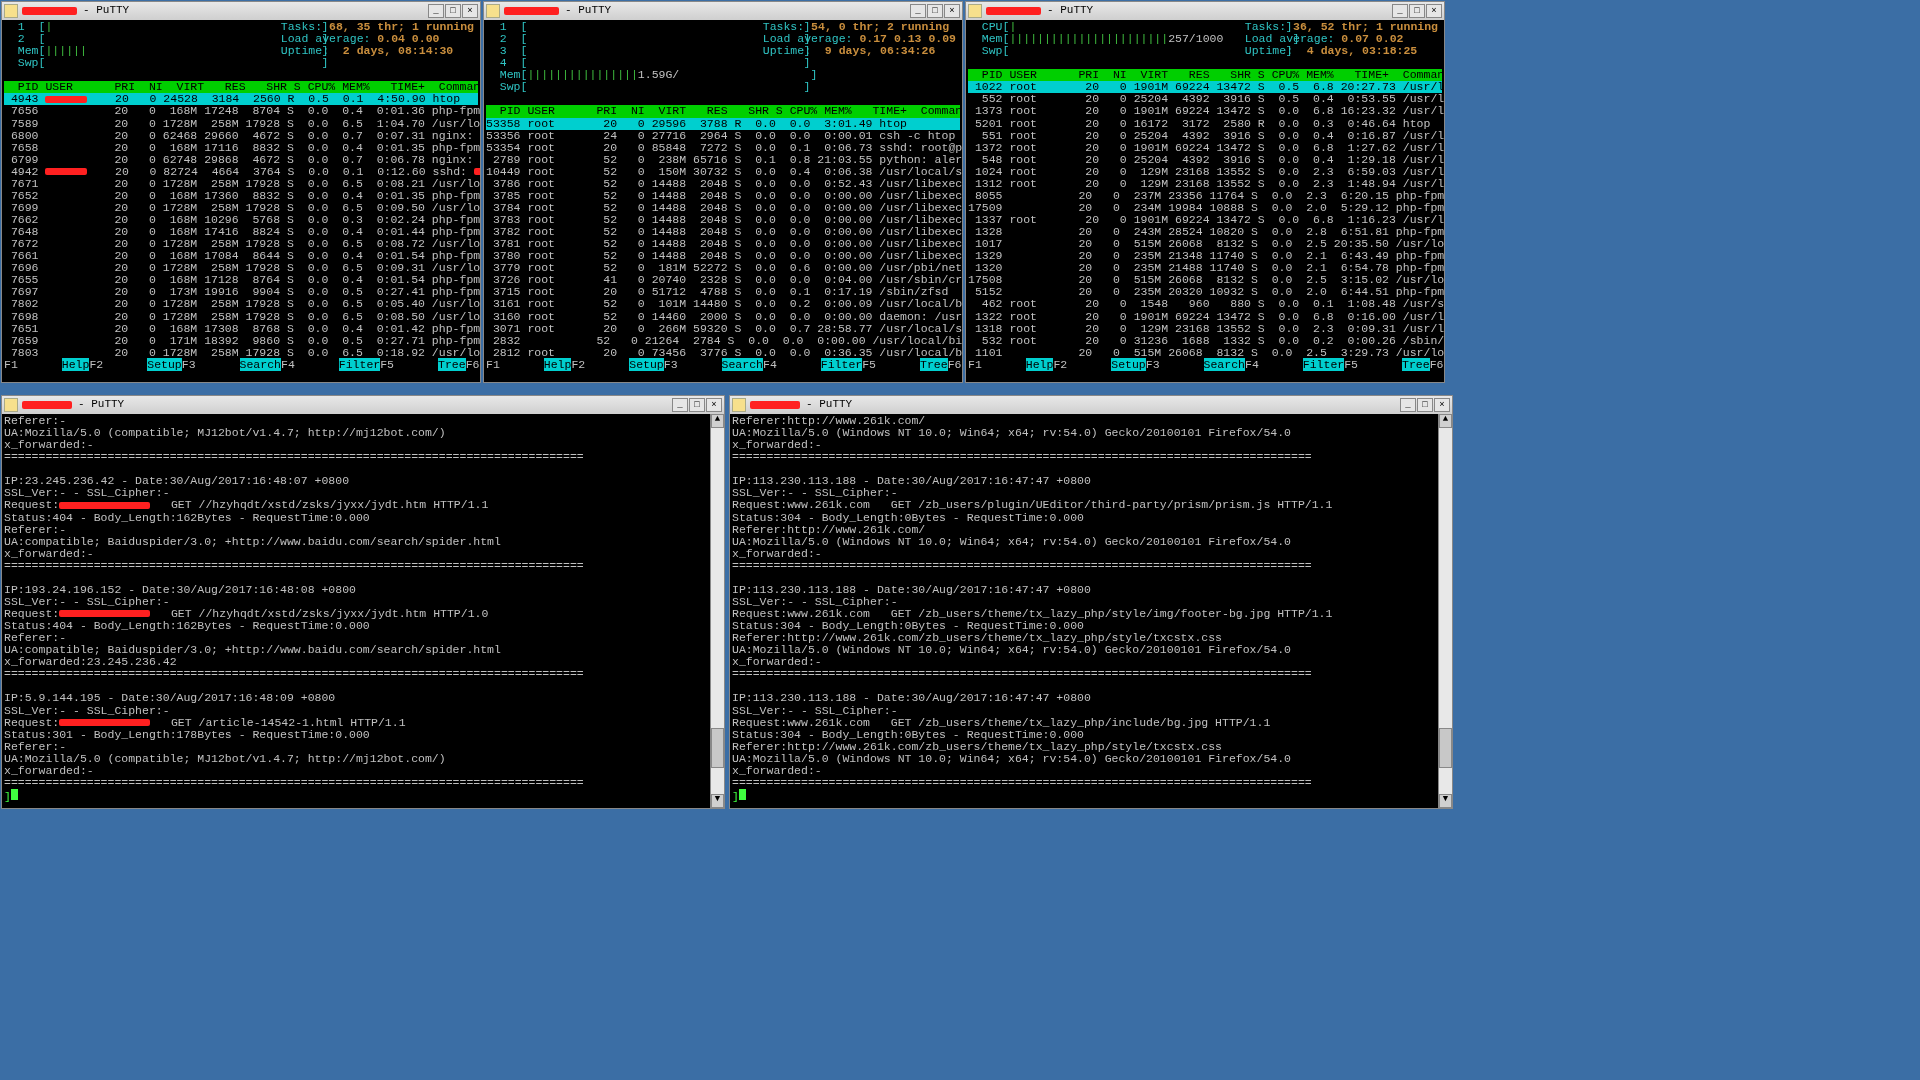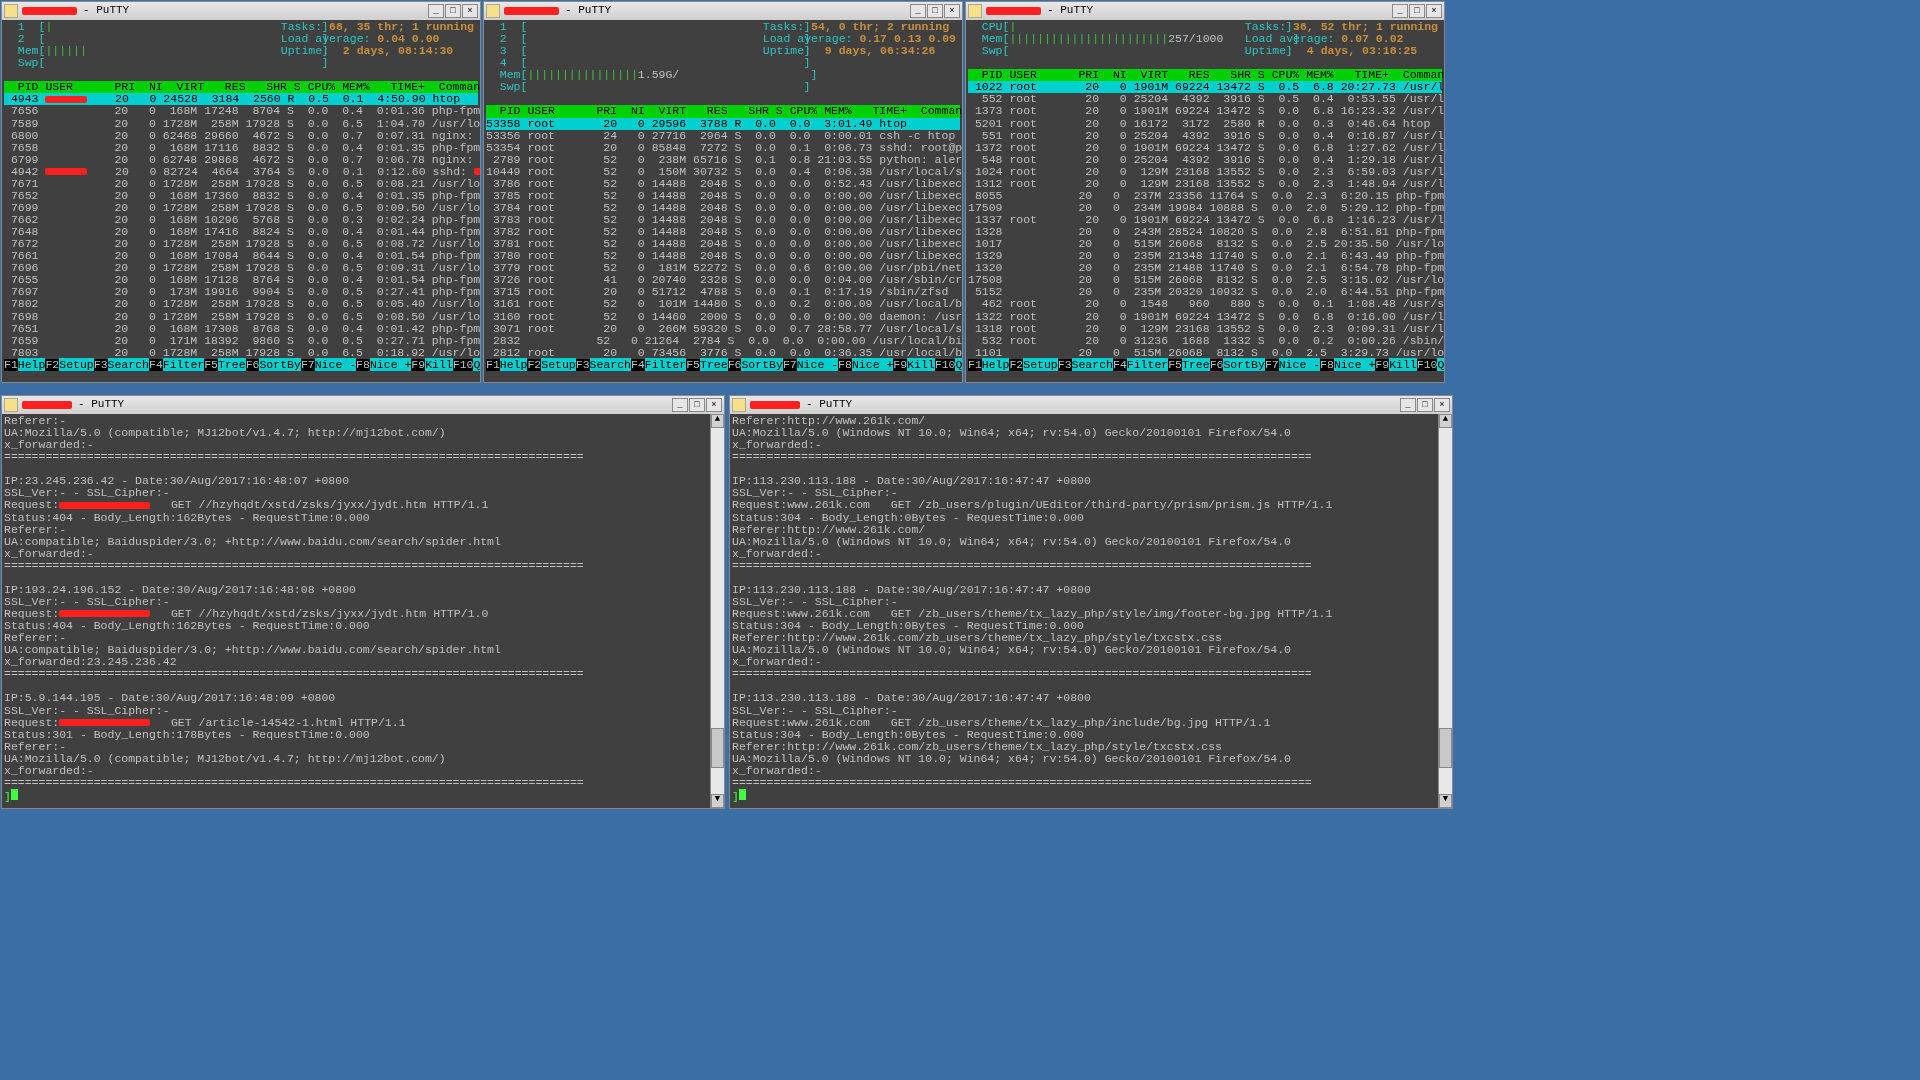--- a/index.html
+++ b/index.html
@@ -6,21 +6,21 @@
   body {
     background: #3b6ea5;
     font-family: "Consolas", "Courier New", monospace;
     font-size: 11.5px;
     width: 1920px; height: 1080px;
     overflow: hidden;
     line-height: 1.05;
   }
   .win {
     position: absolute;
-    background: #404040;
+    background: #000000;
     border: 1px solid #888;
   }
   .titlebar {
     height: 18px;
     background: linear-gradient(#e8e8e8, #cfcfcf);
     display: flex;
     align-items: center;
     padding: 0 2px;
     color: #000;
     font-size: 11px;
@@ -47,21 +47,21 @@
   }
   .c-teal { color: #2fc4c4; }
   .c-org  { color: #c98e3d; font-weight: bold; }
   .c-grey { color: #c0c0c0; }
   .c-green{ color: #40ff40; }
   .hdr-row { background: #00cf00; color: #000; display:block; }
   .hl-row  { background: #00cfcf; color: #000; display:block; }
   .row     { display:block; }
   .fnbar { background:#000; display:block; }
   .fnbar .k { color:#c0c0c0;font-family:Liberation Mono, monospace; }
-  .fnbar .l { background:#00cfcf; color:#000; }
+  .fnbar .l { background:#00cfcf; color:#000;margin-left:44px; }
   .bar-ch { color:#40c040; }
   .redline { display:inline-block; height:7px; background:#ff2020; border-radius:2px; vertical-align:middle; }
   .cursor { display:inline-block; width:7px; height:11px; background:#40ff40; }
   .scrollbar {
     position: absolute; right:0; top:18px; bottom:0; width:14px;
     background:#e8e8e8; border-left:1px solid #888;
   }
   .scrollbar .arw { height:14px; background:#d0d0d0; border:1px solid #888; font-size:9px; text-align:center; }
   .scrollbar .thumb { background:#c8c8c8; border:1px solid #888; height:40px; }
 </style>

